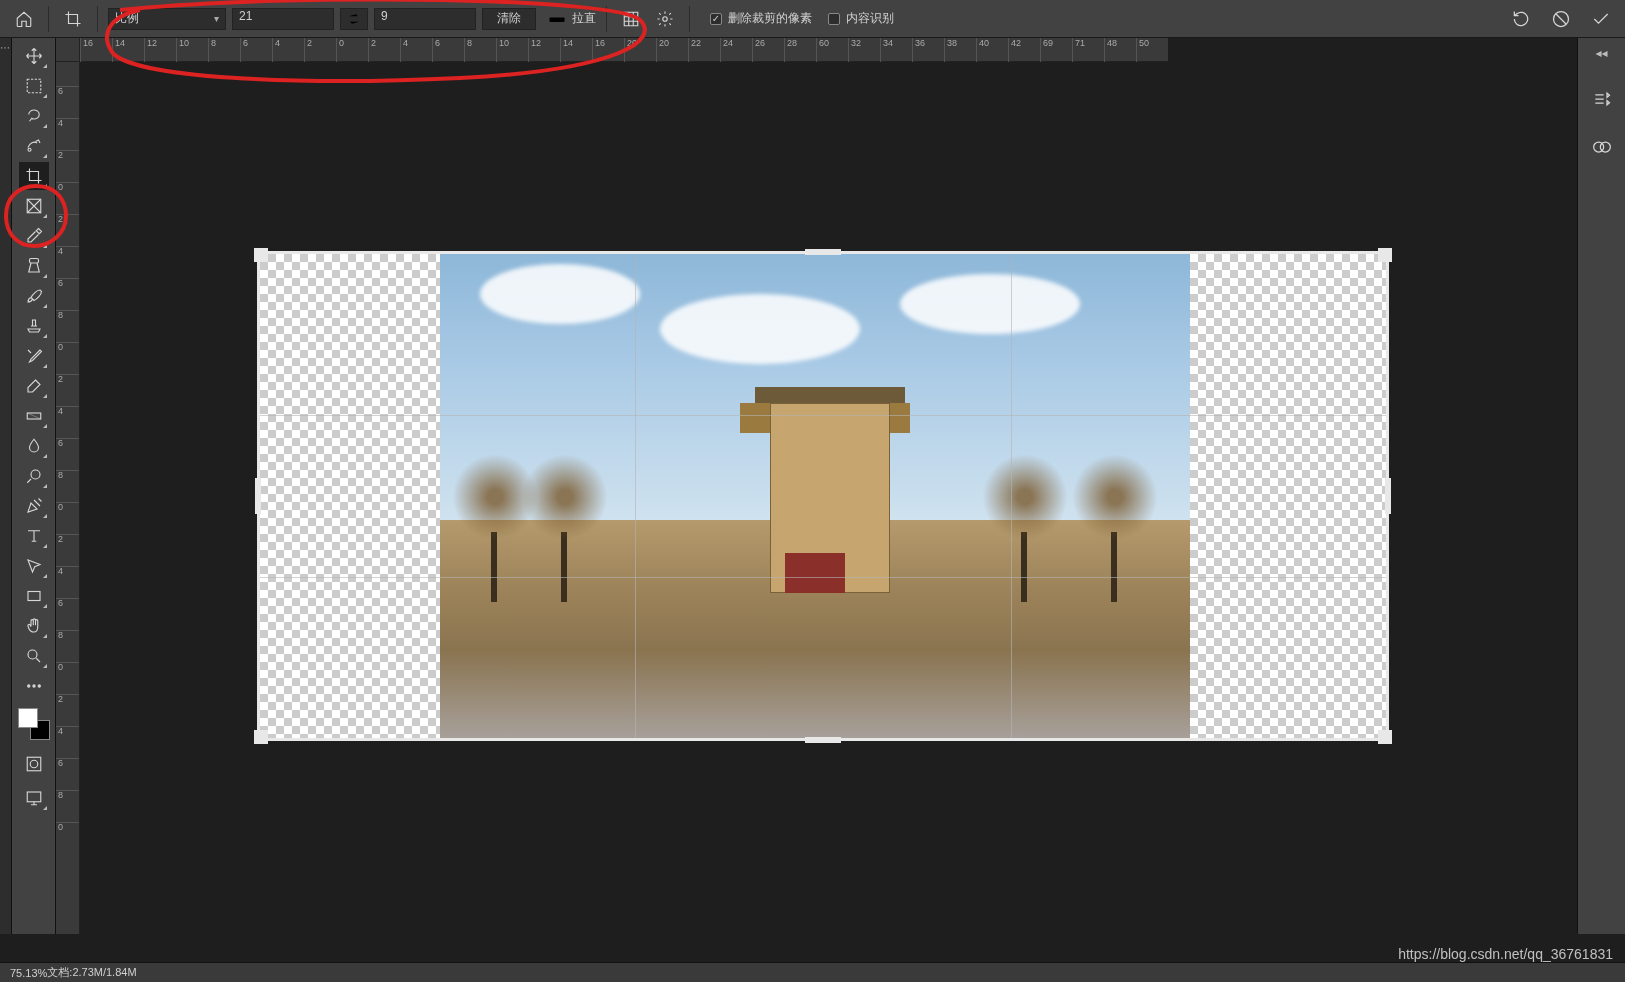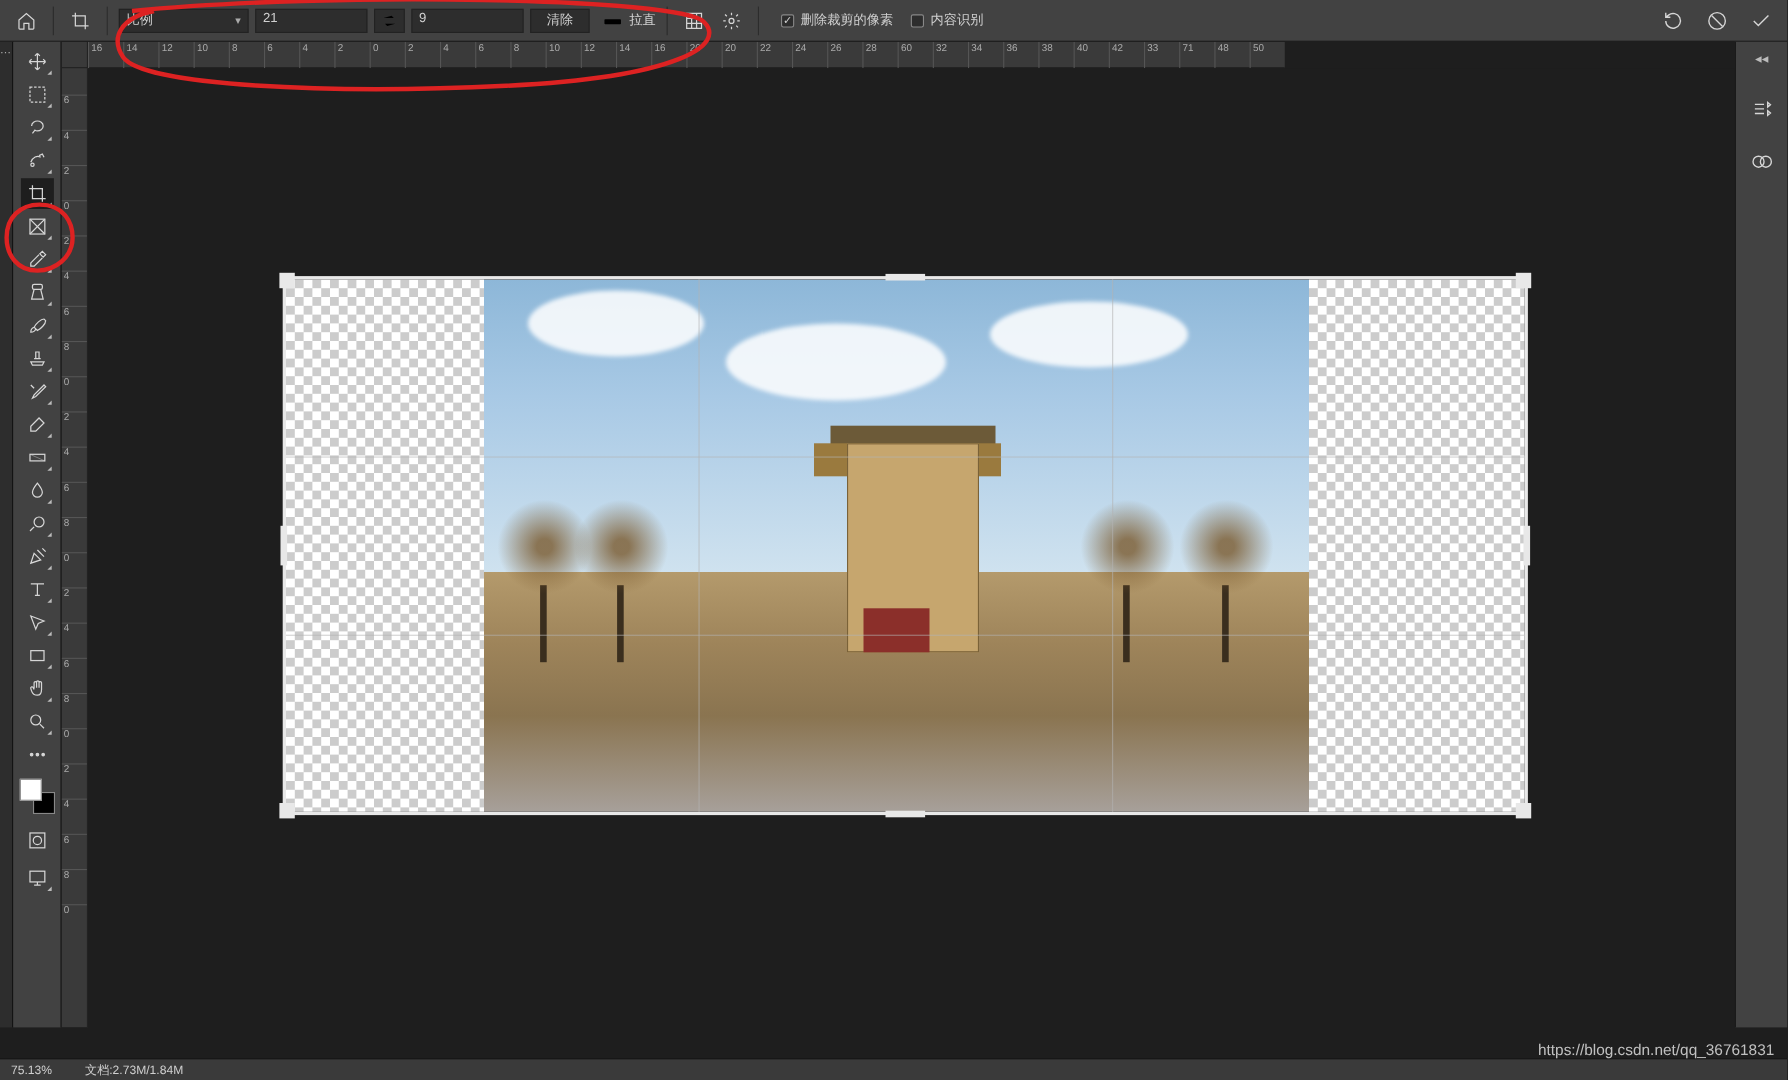--- a/index.html
+++ b/index.html
@@ -75,21 +75,21 @@
   .handle.h-l { left:-5px; } .handle.h-r { right:-5px; }
   .handle.corner { width:14px; height:14px; }
   .handle.c-tl { top:-6px; left:-6px; } .handle.c-tr { top:-6px; right:-6px; }
   .handle.c-bl { bottom:-6px; left:-6px; } .handle.c-br { bottom:-6px; right:-6px; }
 
   .right-strip { width: 48px; background: #424242; border-left: 1px solid #111; display:flex; flex-direction:column; align-items:center; padding-top:8px; gap:18px; }
   .right-strip .expand { color:#bbb; font-size:12px; height:20px; }
   .panel-icon { width:30px; height:30px; display:flex; align-items:center; justify-content:center; color:#ccc; }
 
   
-  .statusbar { height: 20px; background: #3a3a3a; border-top:1px solid #111; display:flex; align-items:center; padding:0 10px; gap:30px; font-size:11px; color:#d0d0d0; position:absolute; bottom:0; left:0; right:0; }
+  .statusbar { height: 20px; background: #3a3a3a; border-top:1px solid #111; display:flex; align-items:center; padding:0 10px; font-size:11px; color:#d0d0d0; position:absolute; bottom:0; left:0; right:0; }
 
   
   .annot { position:absolute; pointer-events:none; }
   .annot svg { stroke:#d22; stroke-width:4; fill:none; }
 
   .watermark { position:absolute; right:12px; bottom:20px; font-size:14px; color:#ddd; opacity:0.85; }
 
   svg { display:block; }
   .icon-btn svg, .tool svg, .panel-icon svg { stroke:#d6d6d6; stroke-width:1.5; fill:none; }
   .icon-btn, .tool, .clear-btn, .preset-select, .num-input, .swap-btn, .chk, .tab, .panel-icon { cursor:default; }
@@ -374,21 +374,21 @@
           <div class="tick">24</div>
           <div class="tick">26</div>
           <div class="tick">28</div>
           <div class="tick">60</div>
           <div class="tick">32</div>
           <div class="tick">34</div>
           <div class="tick">36</div>
           <div class="tick">38</div>
           <div class="tick">40</div>
           <div class="tick">42</div>
-          <div class="tick">33</div>
+          <div class="tick">69</div>
           <div class="tick">71</div>
           <div class="tick">48</div>
           <div class="tick">50</div>
         </div>
       </div>
       <div class="stage-row">
         <div class="vruler">
           <div class="tick">
               <span>6</span>
             </div>

